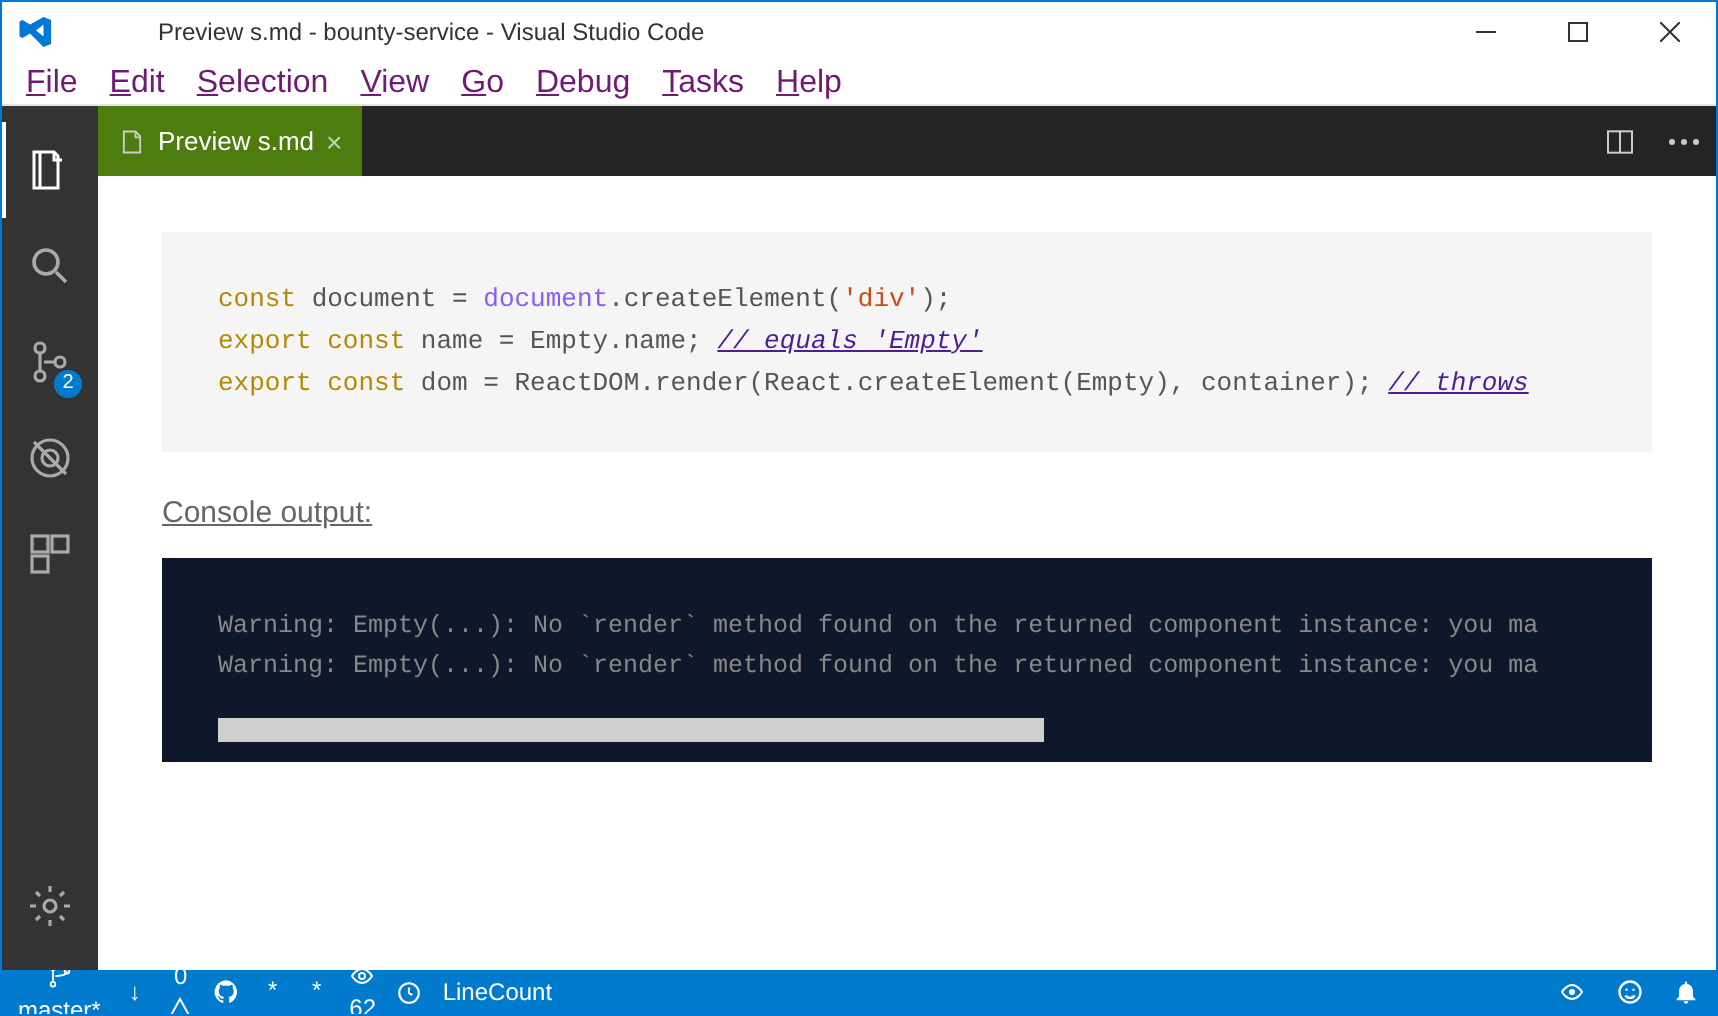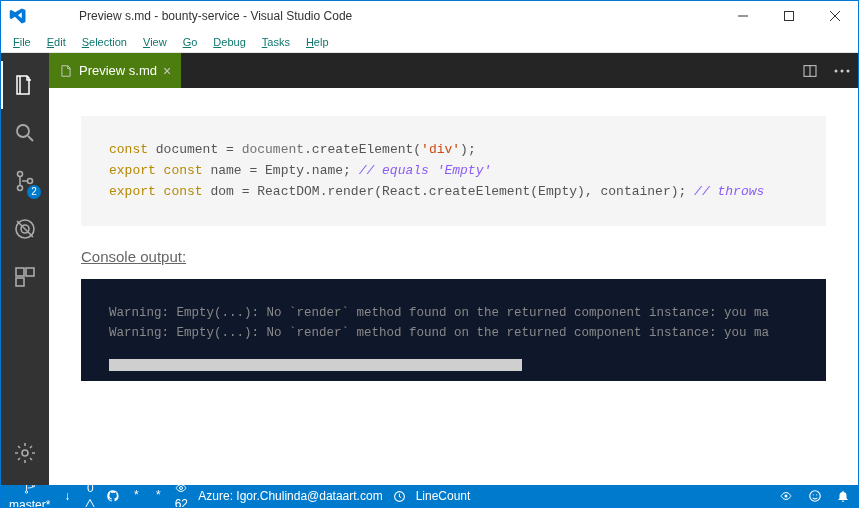--- a/index.html
+++ b/index.html
@@ -3,42 +3,42 @@
 <meta charset="utf-8">
 <style>
 * { margin: 0; padding: 0; box-sizing: border-box; }
 body { font-family: "Segoe UI", Tahoma, sans-serif; font-size: 13px; background: #fff; color: #333; width: 859px; height: 508px; overflow: hidden; border: 1px solid #0078d7; position: relative; }
 .titlebar { height: 30px; background: #fff; display: flex; align-items: center; padding: 0 0 0 8px; gap: 44px; }
 .titlebar .vs-logo { width: 18px; height: 18px; margin-right: 8px; }
 .titlebar .title { flex: 1; font-size: 12px; color: #333; }
 .titlebar .win-controls { display: flex; }
 .titlebar .win-btn { width: 46px; height: 30px; display: flex; align-items: center; justify-content: center; color: #333; }
 .menubar { height: 22px; background: #fff; display: flex; align-items: center; padding: 0 4px; border-bottom: 1px solid #e5e5e5; }
-.menubar .menu-item { padding: 2px 8px; font-size: 11px; color: #0f766e; cursor: default; }
+.menubar .menu-item { padding: 2px 8px; font-size: 16px; color: #701a75; cursor: default; }
 .menubar .menu-item u { text-decoration: underline; }
 .workbench { display: flex; height: calc(100% - 30px - 22px - 22px); }
 .activitybar { width: 48px; background: #333333; display: flex; flex-direction: column; align-items: center; padding-top: 8px; position: relative; }
 .activitybar .activity-item { width: 48px; height: 48px; display: flex; align-items: center; justify-content: center; color: #858585; position: relative; }
 .activitybar .activity-item.active { color: #fff; }
 .activitybar .activity-item.active::before { content: ""; position: absolute; left: 0; top: 0; bottom: 0; width: 2px; background: #fff; }
 .activitybar .badge { position: absolute; bottom: 6px; right: 8px; background: #007acc; color: #fff; border-radius: 10px; font-size: 10px; min-width: 14px; height: 14px; line-height: 14px; text-align: center; padding: 0 3px; }
 .activitybar .bottom { margin-top: auto; margin-bottom: 8px; }
 .editor-area { flex: 1; display: flex; flex-direction: column; background: #fff; position: relative; }
 .tabs { height: 35px; background: #252526; display: flex; align-items: stretch; color: #ccc; }
 .tab { background: #4d7c0f; color: #fff; display: flex; align-items: center; padding: 0 10px; gap: 6px; font-size: 13px; }
 .tab .close { font-size: 14px; color: #ccc; }
 .tabs .spacer { flex: 1; }
 .tabs .tab-action { width: 32px; display: flex; align-items: center; justify-content: center; color: #ccc; }
 .preview { flex: 1; overflow: auto; padding: 28px 32px 20px 32px; background: #fff; }
 .preview h2 { font-weight: 400; color: #444; font-size: 21px; border-left: 3px solid #ccc; padding-left: 14px; margin-bottom: 22px; }
 .codeblock { background: #f5f5f5; padding: 24px 28px; font-family: Consolas, SFMono-Regular, "Courier New", monospace; font-size: 13px; color: #555; line-height: 1.6; white-space: pre; overflow-x: auto; margin-bottom: 22px; }
 .tok-kw { color: #b58900; }
-.tok-obj { color: #737373; }
+.tok-obj { color: #8b5cf6; }
 .tok-str { color: #cb4b16; }
-.tok-comment { color: #8b5cf6; font-style: italic; }
+.tok-comment { color: #4c1d95; font-style: italic; text-decoration: underline; }
 .console-label { font-size: 15px; color: #666; margin-bottom: 14px; font-weight: 400; text-decoration: underline; }
 .consoleblock { background: #0f172a; padding: 24px 28px 10px 28px; font-family: Consolas, SFMono-Regular, "Courier New", monospace; font-size: 12.5px; color: #888; line-height: 1.6; white-space: pre; overflow-x: hidden; position: relative; }
 .consoleblock .scrollbar-visual { height: 12px; background: #cfcfcf; margin-top: 16px; width: 60%; }
 .statusbar { height: 22px; background: #007acc; color: #fff; display: flex; align-items: center; font-size: 12px; padding: 0 8px; gap: 10px; }
 .statusbar .sb-item { display: inline-flex; align-items: center; gap: 3px; white-space: nowrap; flex-direction: column; }
 .statusbar .sb-right { margin-left: auto; display: flex; gap: 14px; align-items: center; }
 svg { display: block; }
 </style>
 </head>
 <body>
@@ -211,21 +211,20 @@
         <circle cx="12" cy="12" r="2" fill="#fff"></circle>
       </svg>* <span>1</span>
   </span>
   <span class="sb-item">
     <svg width="14" height="12" viewBox="0 0 24 24">
         <path fill="none" stroke="#fff" stroke-width="2" d="M2 12s4-7 10-7 10 7 10 7-4 7-10 7-10-7-10-7z"></path>
         <circle cx="12" cy="12" r="3" fill="none" stroke="#fff" stroke-width="2"></circle>
       </svg>
     <span>62</span>
   </span>
-  <span class="sb-item">Azure: Igor.Chulinda@dataart.com</span>
   <span class="sb-item">
     <svg width="13" height="13" viewBox="0 0 24 24">
         <circle cx="12" cy="12" r="9" fill="none" stroke="#fff" stroke-width="2"></circle>
         <path stroke="#fff" stroke-width="2" d="M12 7v5l3 2"></path>
       </svg>
   </span>
   <span class="sb-item">LineCount</span>
   <span class="sb-right">
     <span>
         <svg width="16" height="12" viewBox="0 0 24 24">

